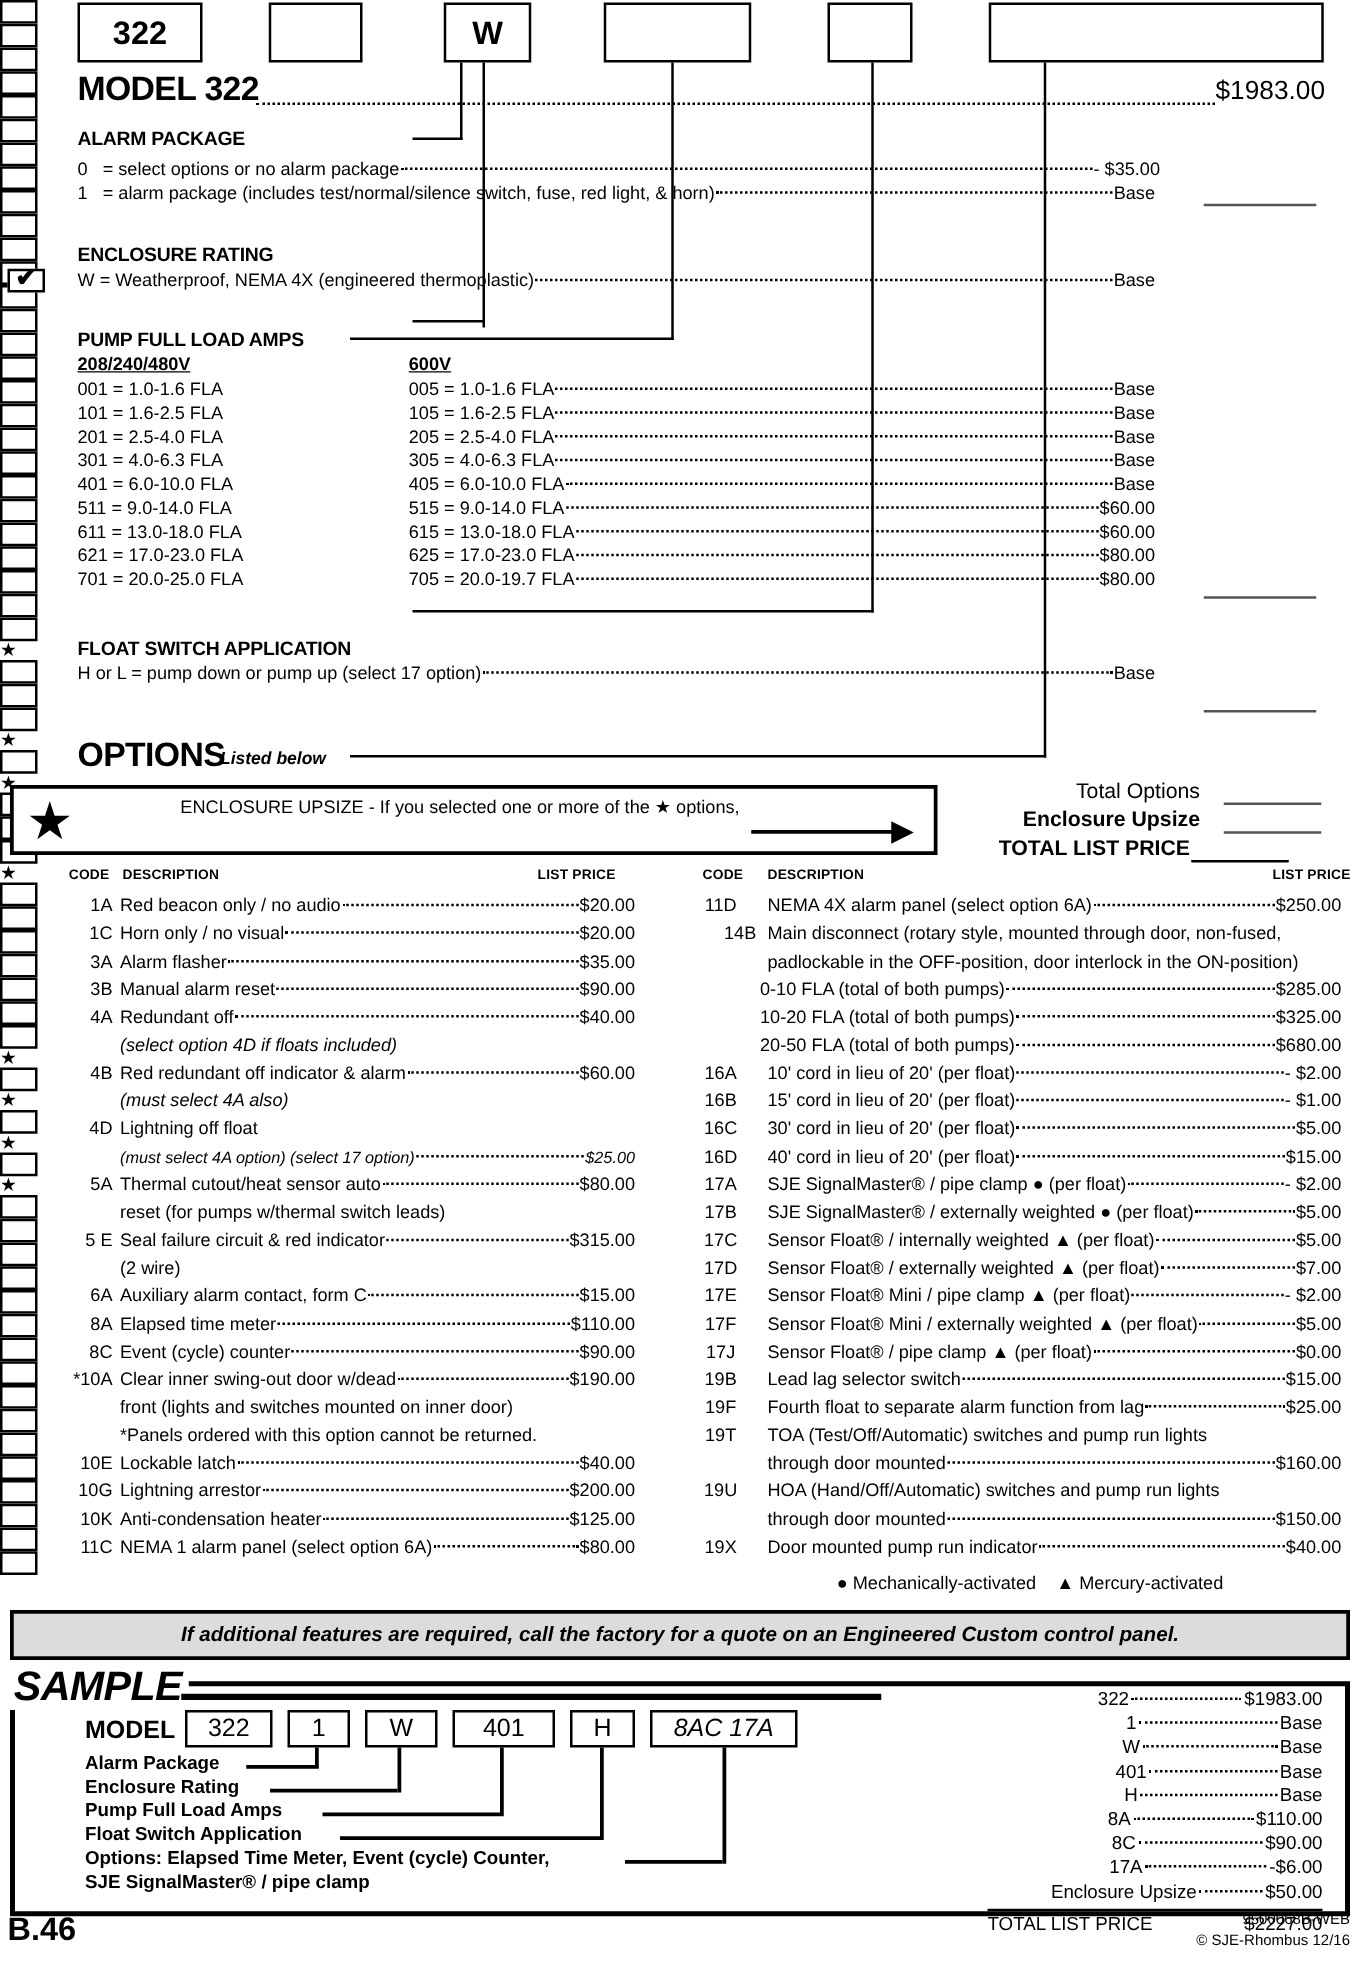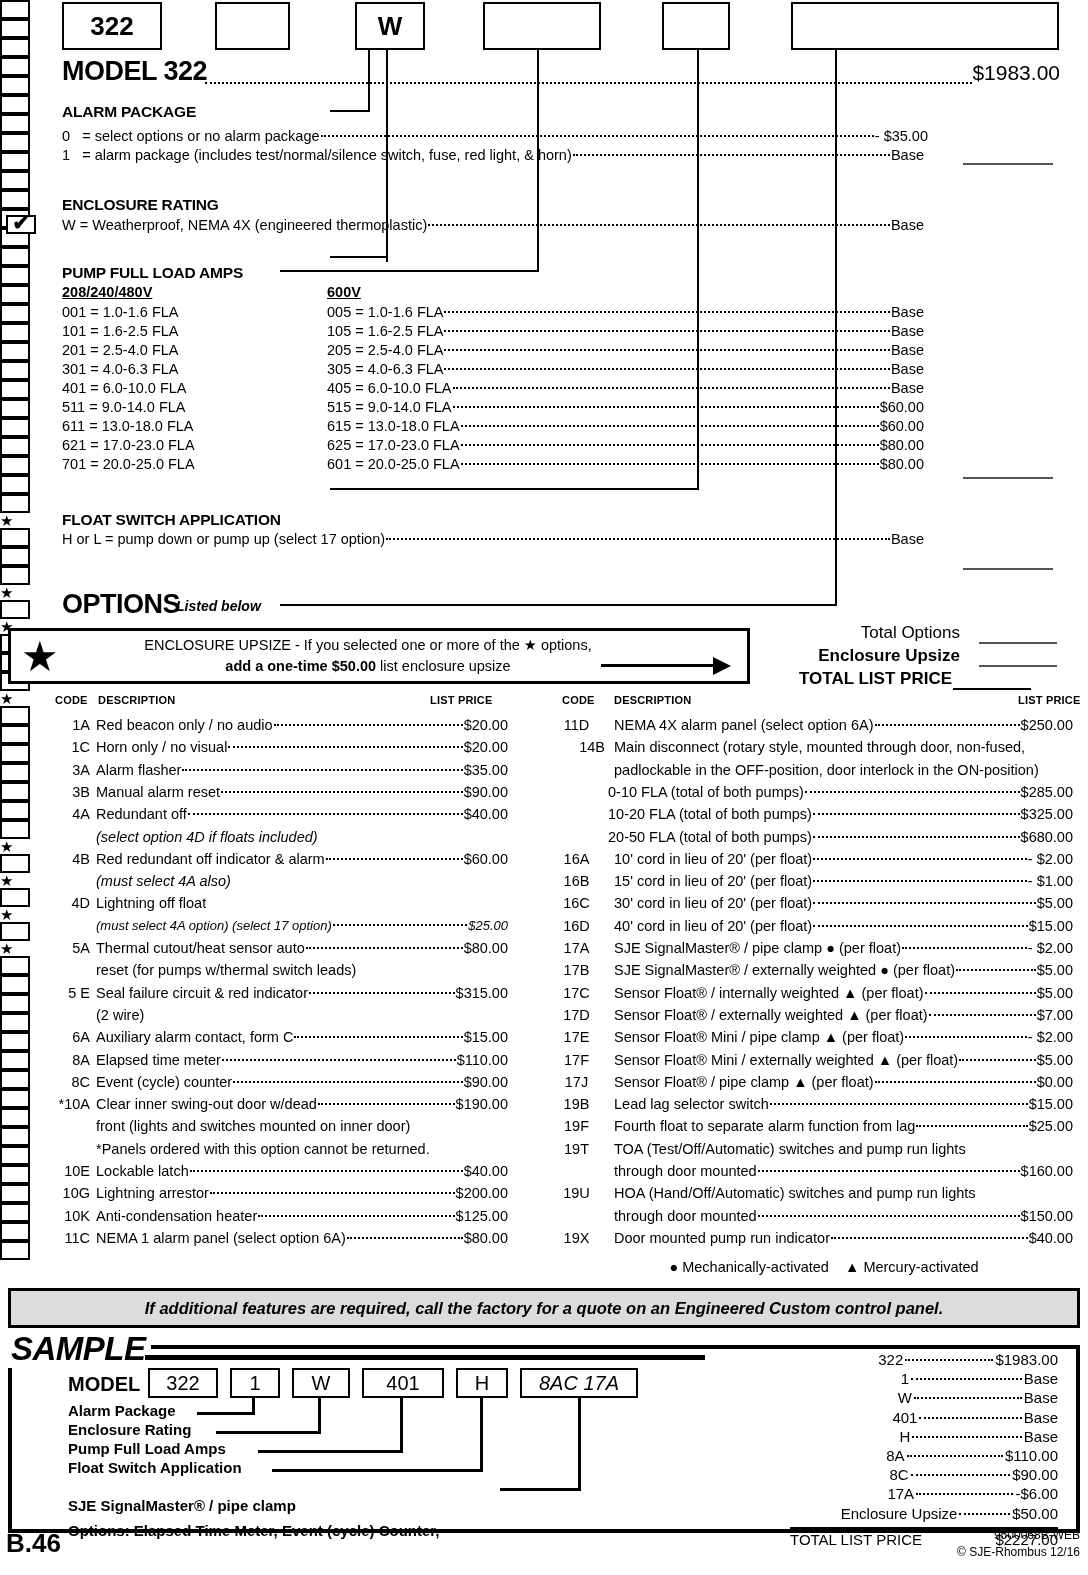--- a/index.html
+++ b/index.html
@@ -183,21 +183,21 @@
     <div style="position:absolute;left:327px;top:437px;width:597px;font-size:14.5px;">
       <div class="leader-row" style="width:100%;">
         <span class="txt">625 = 17.0-23.0 FLA</span>
         <span class="dots"></span>
         <span class="price">$80.00</span>
       </div>
     </div>
     <div class="chk" style="left:271px;top:454px;width:30px;height:19px;"></div>
     <div style="position:absolute;left:327px;top:456px;width:597px;font-size:14.5px;">
       <div class="leader-row" style="width:100%;">
-        <span class="txt">601 = 20.0-25.0 FLA</span>
+        <span class="txt">705 = 20.0-19.7 FLA</span>
         <span class="dots"></span>
         <span class="price">$80.00</span>
       </div>
     </div>
     <div style="position:absolute;left:963px;top:477px;width:90px;height:2px;background:#555;"></div>
     <div class="chk" style="left:6px;top:510px;width:30px;height:19px;"></div>
     <div class="chk" style="left:6px;top:529px;width:30px;height:19px;"></div>
     <div class="secthead" style="left:62px;top:511px;">FLOAT SWITCH APPLICATION</div>
     <div style="position:absolute;left:62px;top:531px;width:862px;font-size:14.5px;">
       <div class="leader-row" style="width:100%;">
@@ -205,21 +205,20 @@
         <span class="dots"></span>
         <span class="price">Base</span>
       </div>
     </div>
     <div style="position:absolute;left:963px;top:568px;width:90px;height:2px;background:#555;"></div>
     <div style="position:absolute;left:62px;top:589px;font-size:27px;font-weight:bold;letter-spacing:-0.5px;">OPTIONS</div>
     <div style="position:absolute;left:176px;top:598px;font-size:14px;font-weight:bold;font-style:italic;">Listed below</div>
     <div style="position:absolute;left:8px;top:628px;width:742px;height:56px;border:3px solid #000;background:#fff;">
       <span style="position:absolute;left:10px;top:4px;font-size:42px;line-height:44px;">★</span>
       <div style="position:absolute;left:62px;top:6px;width:590px;text-align:center;font-size:14.5px;">ENCLOSURE UPSIZE - If you selected one or more of the ★ options,</div>
-      <div style="position:absolute;left:62px;top:27px;width:590px;text-align:center;font-size:14.5px;"><span style="font-weight:bold;">add a one-time $50.00</span><span> list enclosure upsize</span></div>
       <div style="position:absolute;left:590px;top:33px;width:114px;height:3px;background:#000;"></div>
       <div style="position:absolute;left:702px;top:26px;width:0;height:0;border-top:9px solid transparent;border-bottom:9px solid transparent;border-left:18px solid #000;"></div>
     </div>
     <div style="position:absolute;left:700px;top:623px;width:260px;text-align:right;font-size:17px;">Total Options</div>
     <div style="position:absolute;left:979px;top:642px;width:78px;height:2px;background:#555;"></div>
     <div style="position:absolute;left:700px;top:646px;width:260px;text-align:right;font-size:17px;font-weight:bold;">Enclosure Upsize</div>
     <div style="position:absolute;left:979px;top:665px;width:78px;height:2px;background:#555;"></div>
     <div style="position:absolute;left:700px;top:669px;width:252px;text-align:right;font-size:17px;font-weight:bold;">TOTAL LIST PRICE</div>
     <div style="position:absolute;left:953px;top:688px;width:78px;height:2px;background:#000;"></div>
     <div class="colhead" style="left:55px;top:694px;">CODE</div>
@@ -590,21 +589,21 @@
     <div style="position:absolute;left:148px;top:1368px;width:70px;height:30px;border:2px solid #000;background:#fff;display:flex;align-items:center;justify-content:center;font-size:20px;">322</div>
     <div style="position:absolute;left:230px;top:1368px;width:50px;height:30px;border:2px solid #000;background:#fff;display:flex;align-items:center;justify-content:center;font-size:20px;">1</div>
     <div style="position:absolute;left:292px;top:1368px;width:58px;height:30px;border:2px solid #000;background:#fff;display:flex;align-items:center;justify-content:center;font-size:20px;">W</div>
     <div style="position:absolute;left:362px;top:1368px;width:82px;height:30px;border:2px solid #000;background:#fff;display:flex;align-items:center;justify-content:center;font-size:20px;">401</div>
     <div style="position:absolute;left:456px;top:1368px;width:52px;height:30px;border:2px solid #000;background:#fff;display:flex;align-items:center;justify-content:center;font-size:20px;">H</div>
     <div style="position:absolute;left:520px;top:1368px;width:118px;height:30px;border:2px solid #000;background:#fff;display:flex;align-items:center;justify-content:center;font-size:20px;font-style:italic;">8AC 17A</div>
     <div style="position:absolute;left:68px;top:1402px;font-size:15px;font-weight:bold;white-space:nowrap;">Alarm Package</div>
     <div style="position:absolute;left:68px;top:1421px;font-size:15px;font-weight:bold;white-space:nowrap;">Enclosure Rating</div>
     <div style="position:absolute;left:68px;top:1440px;font-size:15px;font-weight:bold;white-space:nowrap;">Pump Full Load Amps</div>
     <div style="position:absolute;left:68px;top:1459px;font-size:15px;font-weight:bold;white-space:nowrap;">Float Switch Application</div>
-    <div style="position:absolute;left:68px;top:1478px;font-size:15px;font-weight:bold;white-space:nowrap;margin-top:44px;">Options: Elapsed Time Meter, Event (cycle) Counter,</div>
+    <div style="position:absolute;left:68px;top:1478px;font-size:15px;font-weight:bold;white-space:nowrap;">Options: Elapsed Time Meter, Event (cycle) Counter,</div>
     <div style="position:absolute;left:68px;top:1497px;font-size:15px;font-weight:bold;white-space:nowrap;">SJE SignalMaster® / pipe clamp</div>
     <div style="position:absolute;left:197px;top:1412px;width:55px;height:3px;background:#000;"></div>
     <div style="position:absolute;left:252px;top:1398px;width:3px;height:17px;background:#000;"></div>
     <div style="position:absolute;left:216px;top:1431px;width:102px;height:3px;background:#000;"></div>
     <div style="position:absolute;left:318px;top:1398px;width:3px;height:36px;background:#000;"></div>
     <div style="position:absolute;left:258px;top:1450px;width:142px;height:3px;background:#000;"></div>
     <div style="position:absolute;left:400px;top:1398px;width:3px;height:55px;background:#000;"></div>
     <div style="position:absolute;left:272px;top:1469px;width:208px;height:3px;background:#000;"></div>
     <div style="position:absolute;left:480px;top:1398px;width:3px;height:74px;background:#000;"></div>
     <div style="position:absolute;left:500px;top:1488px;width:78px;height:3px;background:#000;"></div>

